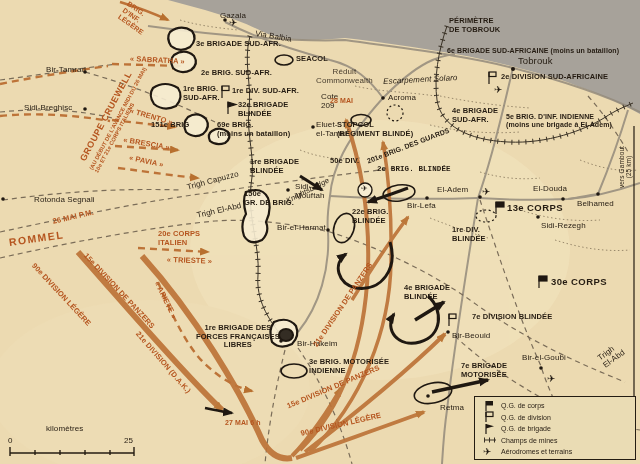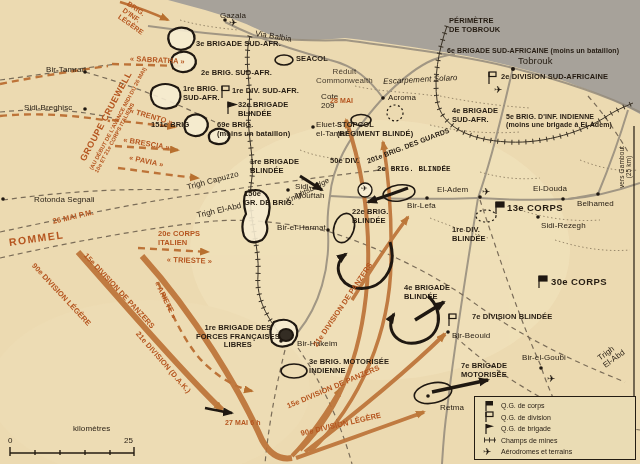--- a/index.html
+++ b/index.html
@@ -316,21 +316,21 @@
 <div class="lbl ax sm" style="left:300px;top:430px;transform:rotate(-13deg);">90e DIVISION LÉGÈRE</div>
 <div class="lbl ax sm" style="left:312px;top:344px;transform:rotate(-56deg);">21e DIVISION DE PANZERS</div>
 
 <span class="plane" style="left:229px;top:18px;">✈</span>
 <span class="plane" style="left:494px;top:85px;">✈</span>
 <span class="plane" style="left:482px;top:187px;">✈</span>
 <span class="plane" style="left:547px;top:374px;">✈</span>
 <span class="plane" style="left:361px;top:185px;font-size:8px;">✈</span>
 
 <div class="lbl pl" style="left:8px;top:436px;">0</div>
-<div class="lbl pl" style="left:46px;top:424px;margin-left:27px;">kilomètres</div>
+<div class="lbl pl" style="left:46px;top:424px;">kilomètres</div>
 <div class="lbl pl" style="left:124px;top:436px;">25</div>
 
 <div class="legend">
   <div class="lrow">
     <span class="lic">
       <svg width="14" height="11">
             <line x1="3" y1="1" x2="3" y2="11" stroke="#1f1811" stroke-width="1.2"></line>
             <rect x="3" y="1" width="7" height="4.5" fill="#1f1811"></rect>
           </svg>
     </span>

